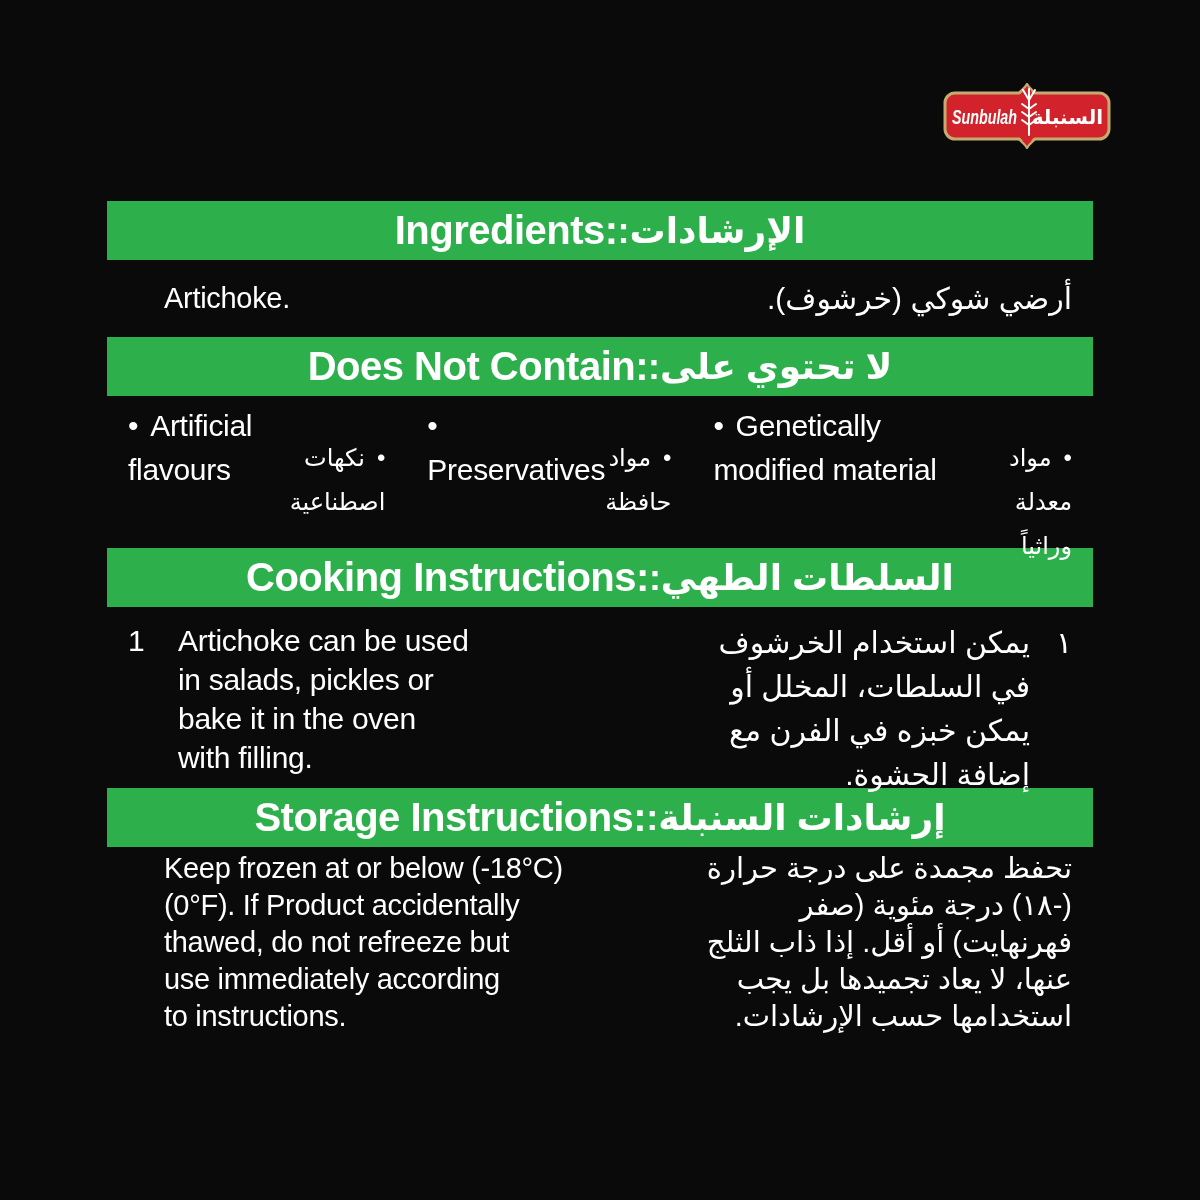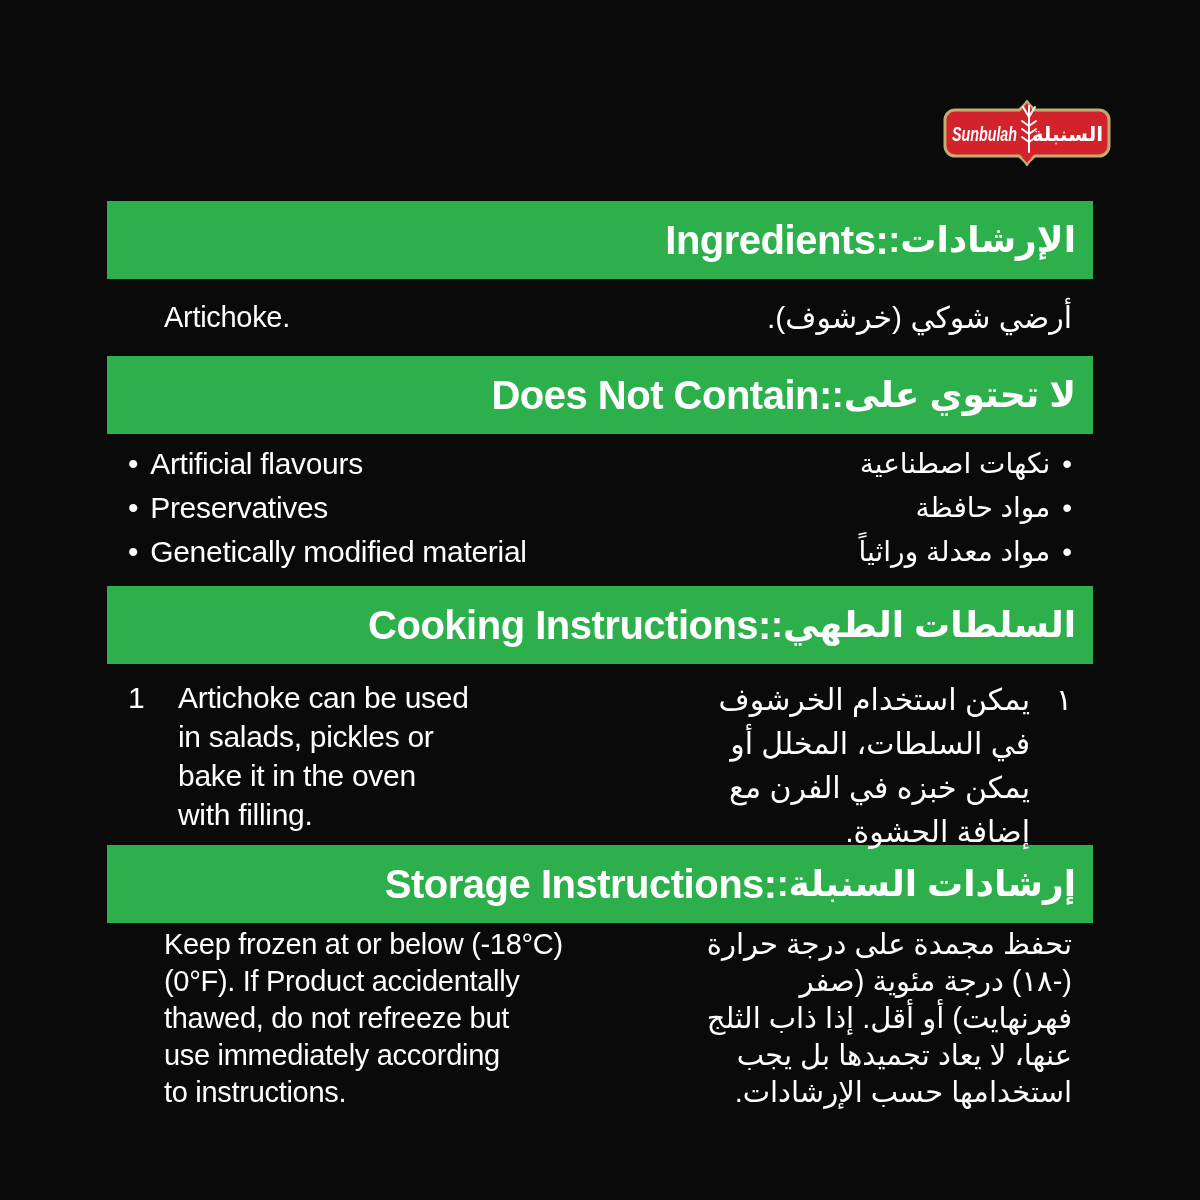--- a/index.html
+++ b/index.html
@@ -5,56 +5,56 @@
   html,body{margin:0;padding:0;}
   body{
     width:1200px;height:1200px;position:relative;overflow:hidden;
     background:#0a0a0a;
     font-family:"Liberation Sans","DejaVu Sans",sans-serif;
     color:#ffffff;
     -webkit-font-smoothing:antialiased;
   }
   .content{position:absolute;top:0;left:107px;width:986px;}
   .bar{
-    height:78px;background:#2db04c;
-    display:flex;justify-content:flex-end;align-items:center;
-    padding:0 17px;box-sizing:border-box;
+    height:59px;background:#2db04c;
+    display:flex;justify-content:center;align-items:center;
+    padding:0 4px;box-sizing:border-box;
     margin-top:0;
   }
   .bar .h-en{font-size:40px;font-weight:bold;letter-spacing:-0.5px;}
   .bar .h-ar{font-size:36px;font-weight:bold;direction:rtl;}
   .row{
     display:flex;justify-content:space-between;align-items:flex-start;
     padding:0 21px;box-sizing:border-box;
   }
   .en{font-size:29px;letter-spacing:-0.3px;margin-left:36px;}
   .ar{font-size:30px;direction:rtl;text-align:right;}
   .ml{white-space:pre-line;}
   
   .ingredients-row{height:77px;align-items:center;}
   
-  .dnc-rows{height:144px;padding-top:8px;padding-bottom:0;display:flex;flex-direction:column;justify-content:flex-start;}
+  .dnc-rows{height:144px;padding-top:8px;padding-bottom:0;display:flex;flex-direction:row;justify-content:flex-start;}
   .dnc-row{display:flex;justify-content:space-between;line-height:44px;padding:0 21px;}
   .bullet{display:inline-block;margin-right:12px;}
   .ar .bullet{margin-right:0;margin-left:12px;}
   .b-en{font-size:30px;letter-spacing:-0.3px;}
-  .b-ar{font-size:28px;direction:rtl;}
+  .b-ar{font-size:24px;direction:rtl;margin-top:32px;}
   
   .cooking-row{height:181px;padding-top:14px;}
   .step{display:flex;}
   .step .num{width:50px;flex:0 0 auto;}
   .step-en{font-size:30px;line-height:39px;letter-spacing:-0.3px;}
   .step-ar{font-size:30px;line-height:44px;direction:rtl;text-align:right;}
   .step-ar .num{width:42px;}
   
   .storage-row{padding-top:3px;}
   .stor-en{font-size:29px;line-height:37px;letter-spacing:-0.3px;max-width:480px;}
   .stor-ar{font-size:29px;line-height:37px;max-width:480px;}
   
-  .logo{position:absolute;top:100px;left:941px;width:172px;height:66px;}
+  .logo{position:absolute;top:83px;left:941px;width:172px;height:66px;}
 </style>
 </head>
 <body>
 
 <div class="logo">
   <svg width="172" height="66" viewBox="0 0 172 66">
 
     <path d="M86 1 C89 7 96 9 96 14 L86 21 L76 14 C76 9 83 7 86 1 Z" fill="#d2222b" stroke="#c4ab70" stroke-width="2.2"></path>
 
     <path d="M86 65 C89 59 96 57 96 52 L86 45 L76 52 C76 57 83 59 86 65 Z" fill="#d2222b" stroke="#c4ab70" stroke-width="2.2"></path>

